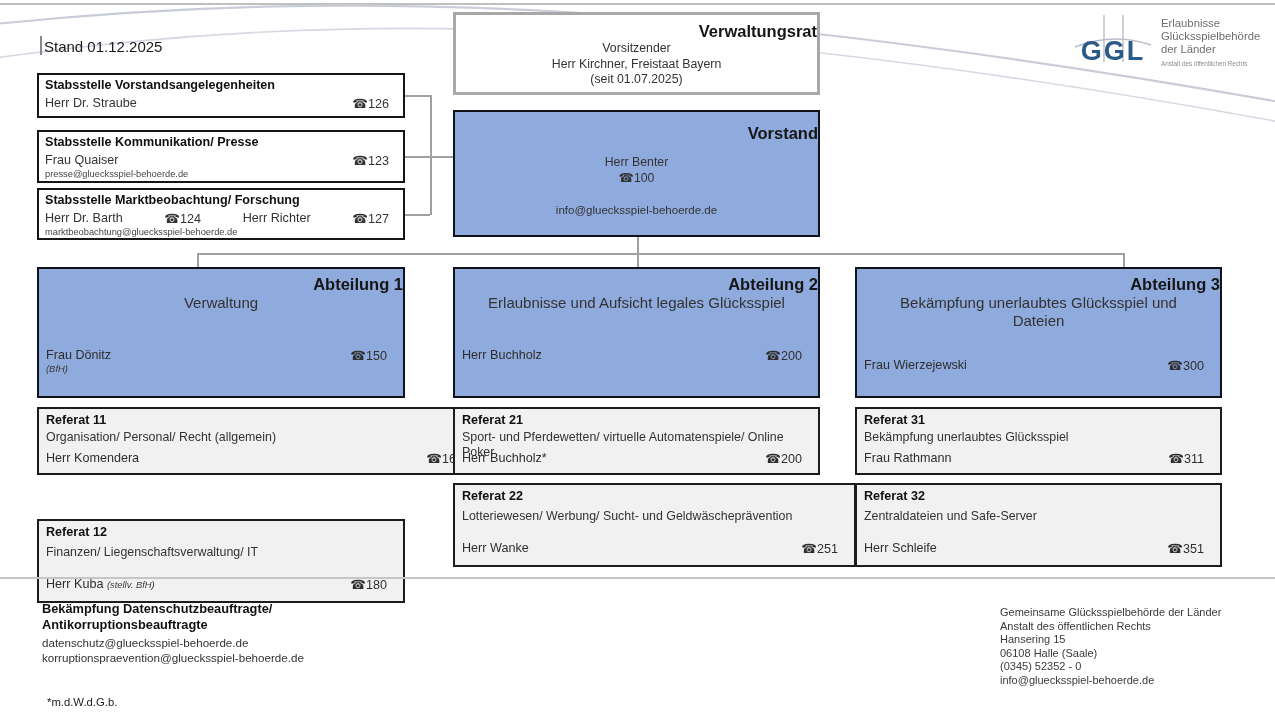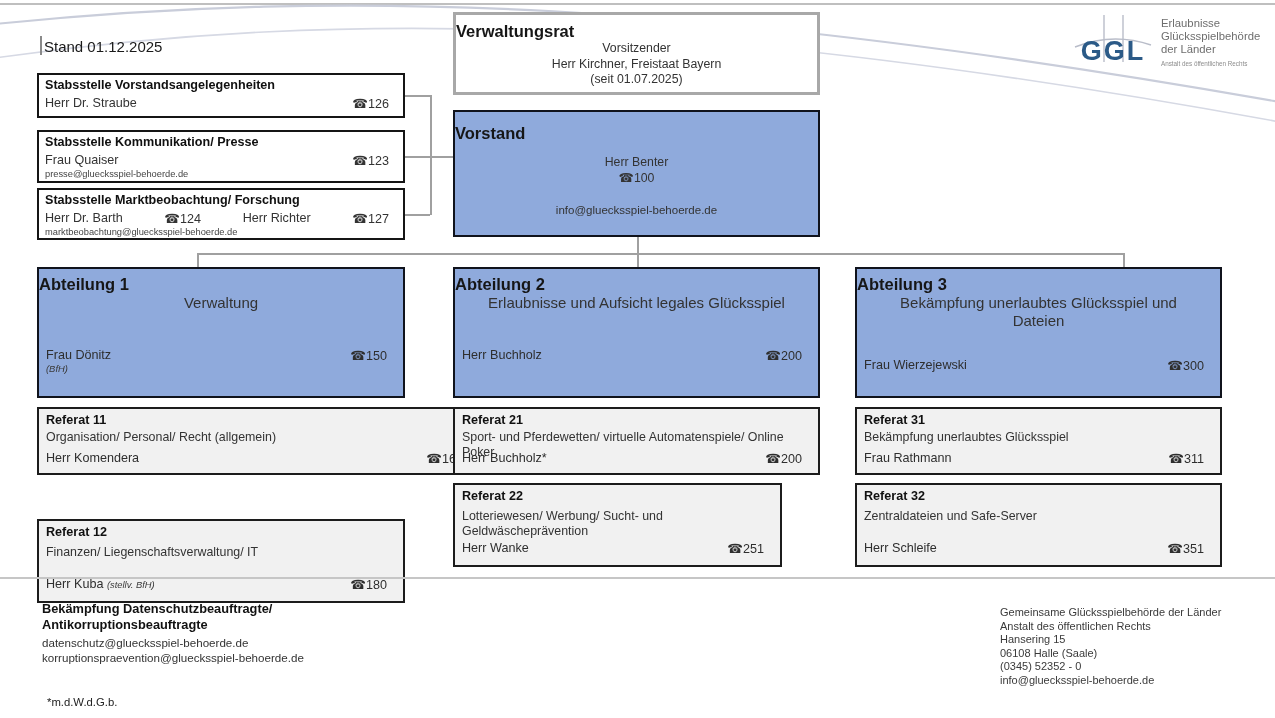--- a/index.html
+++ b/index.html
@@ -10,21 +10,21 @@
   
   .box{position:absolute;box-sizing:border-box;background:#fff;border:2px solid #151515;}
   .box.blue{background:#8faadc;border-color:#10131c;}
   .box.gray{background:#f1f1f1;border-color:#1c1c1c;}
   .box.soft{border:3px solid #a8a8a8;}
   
   .s-title{position:absolute;top:3px;left:6px;font-size:12.6px;font-weight:700;color:#101010;white-space:nowrap;}
   .s-row{position:absolute;top:21px;left:6px;right:14px;display:flex;justify-content:space-between;font-size:12.6px;color:#333;}
   .s-email{position:absolute;top:37px;left:6px;font-size:9.3px;color:#444;}
   
-  .c-title{font-weight:700;font-size:16.5px;text-align:left;color:#161616;margin-top:6px;}
+  .c-title{font-weight:700;font-size:16.5px;text-align:right;color:#161616;margin-top:6px;padding-left:16px;}
   .c-sub{font-size:15px;line-height:18px;text-align:center;color:#333;padding:0 22px;}
   .v-line{font-size:12.3px;line-height:15.5px;text-align:center;color:#333;}
   
   .prow{position:absolute;left:7px;right:16px;display:flex;justify-content:space-between;font-size:12.6px;color:#2e2e2e;}
   .inote{font-style:italic;font-size:9.4px;color:#3a3a3a;}
   
   .r-title{position:absolute;top:4px;left:7px;font-size:12.6px;font-weight:700;color:#101010;}
   .r-desc{position:absolute;top:21px;left:7px;right:7px;font-size:12.4px;line-height:15px;color:#333;}
   
   .ln{position:absolute;background:#a0a0a0;}
@@ -180,21 +180,21 @@
 
   <div class="box gray" style="left:37px;top:483px;width:368px;height:84px;margin-top:36px;">
     <div class="r-title">Referat 12</div>
     <div class="r-desc" style="top:24px;">Finanzen/ Liegenschaftsverwaltung/ IT</div>
     <div class="prow" style="bottom:9px;">
       <span><span>Herr Kuba</span> <span class="inote">(stellv. BfH)</span></span>
       <span>☎180</span>
     </div>
   </div>
 
-  <div class="box gray" style="left:453px;top:483px;width:329px;height:84px;">
+  <div class="box gray" style="left:453px;top:483px;width:403px;height:84px;">
     <div class="r-title">Referat 22</div>
     <div class="r-desc" style="top:24px;">Lotteriewesen/ Werbung/ Sucht- und Geldwäscheprävention</div>
     <div class="prow" style="bottom:9px;">
       <span>Herr Wanke</span>
       <span>☎251</span>
     </div>
   </div>
 
   <div class="box gray" style="left:855px;top:483px;width:367px;height:84px;">
     <div class="r-title">Referat 32</div>

